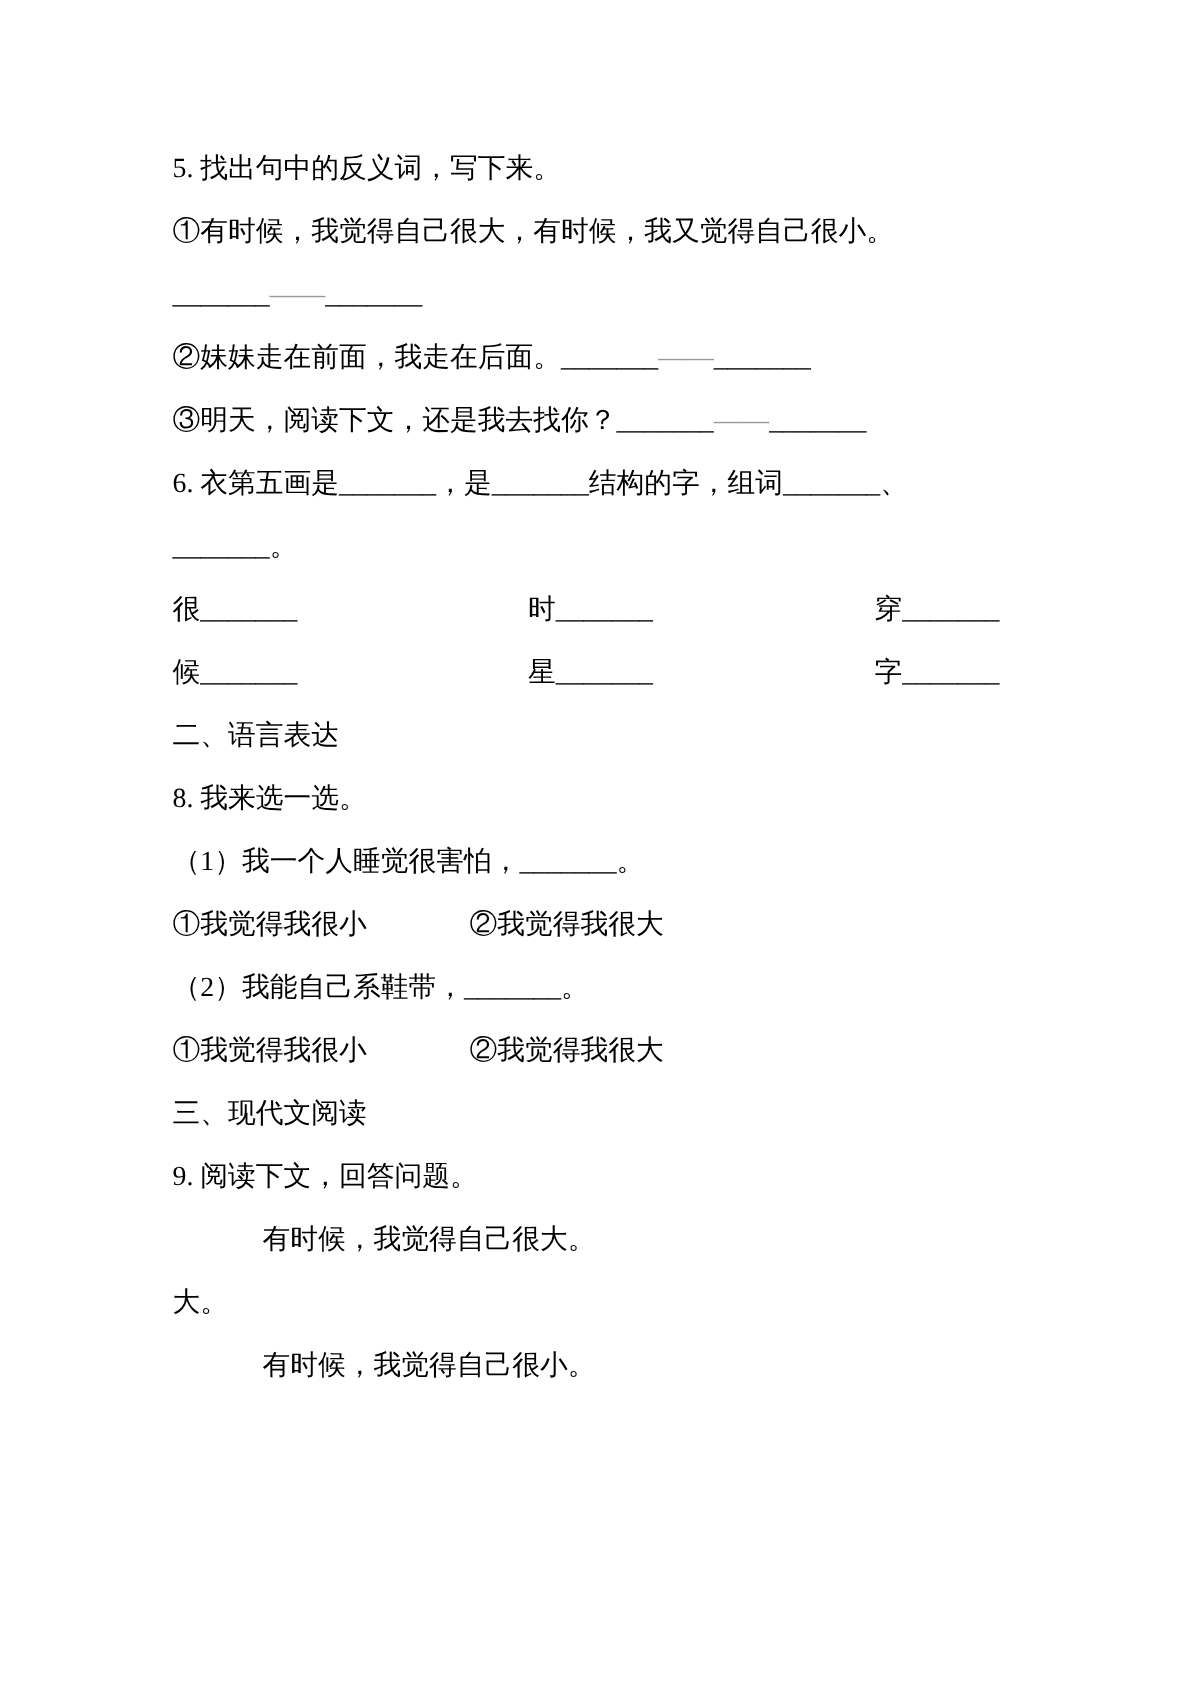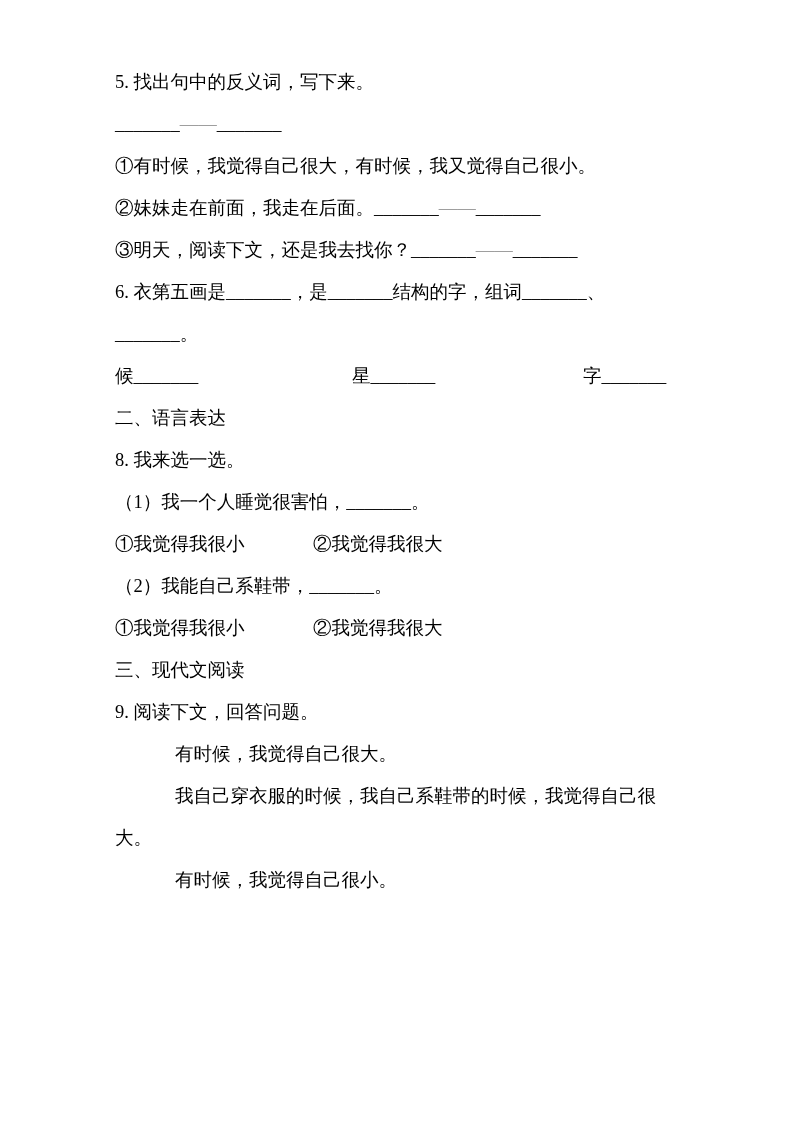--- a/index.html
+++ b/index.html
@@ -4,21 +4,21 @@
 <style>
   html, body { margin: 0; padding: 0; }
   body {
     width: 794px; height: 1123px;
     background: #ffffff;
     overflow: hidden;
   }
   .page {
     box-sizing: border-box;
     width: 794px; height: 1123px;
-    padding: 61px 100px 0 115px;
+    padding: 92px 100px 0 115px;
     font-family: "Liberation Serif", "DejaVu Serif", serif;
     font-size: 18.5px;
     color: #000000;
   }
   .line {
     height: 42px;
     line-height: 42px;
     margin: 0;
     white-space: pre;
   }
@@ -33,33 +33,34 @@
   .opt1 { display: inline-block; width: 198px; }
   .opt2 { display: inline-block; }
 </style>
 </head>
 <body style="background: rgb(255, 255, 255);">
 
 <div class="page" style="color: rgb(0, 0, 0);">
 
   <p class="line"><span>5. 找出句中的反义词，写下来。</span></p>
 
+  <p class="line"><span>①有时候，我觉得自己很大，有时候，我又觉得自己很小。</span></p>
+
   <p class="line"><span>_______</span><span class="dash" style="color: rgb(154, 154, 154);">——</span><span>_______</span></p>
-
-  <p class="line"><span>①有时候，我觉得自己很大，有时候，我又觉得自己很小。</span></p>
 
   <p class="line"><span>②妹妹走在前面，我走在后面。_______</span><span class="dash" style="color: rgb(154, 154, 154);">——</span><span>_______</span></p>
 
   <p class="line"><span>③明天，阅读下文，还是我去找你？_______</span><span class="dash" style="color: rgb(154, 154, 154);">——</span><span>_______</span></p>
 
   <p class="line"><span>6. 衣第五画是_______，是_______结构的字，组词_______、</span></p>
 
   <p class="line"><span>_______。</span></p>
 
 
+  <p class="line"><span class="c1">很_______</span><span class="c2">时_______</span><span class="c3">穿_______</span></p>
 
   <p class="line"><span class="c1">候_______</span><span class="c2">星_______</span><span class="c3">字_______</span></p>
 
   <p class="line heading"><span>二、语言表达</span></p>
 
   <p class="line"><span>8. 我来选一选。</span></p>
 
   <p class="line"><span>（1）我一个人睡觉很害怕，_______。</span></p>
 
   <p class="line"><span class="opt1">①我觉得我很小</span><span class="opt2">②我觉得我很大</span></p>
@@ -67,19 +68,18 @@
   <p class="line"><span>（2）我能自己系鞋带，_______。</span></p>
 
   <p class="line"><span class="opt1">①我觉得我很小</span><span class="opt2">②我觉得我很大</span></p>
 
   <p class="line heading"><span>三、现代文阅读</span></p>
 
   <p class="line"><span>9. 阅读下文，回答问题。</span></p>
 
   <p class="line indent"><span>有时候，我觉得自己很大。</span></p>
 
-  <p class="line indent"><span>我自己穿衣服的时候，我自己系鞋带的时候，我觉得自己很</span></p>
 
   <p class="line"><span>大。</span></p>
 
   <p class="line indent"><span>有时候，我觉得自己很小。</span></p>
 
 </div>
 
 </body></html>

